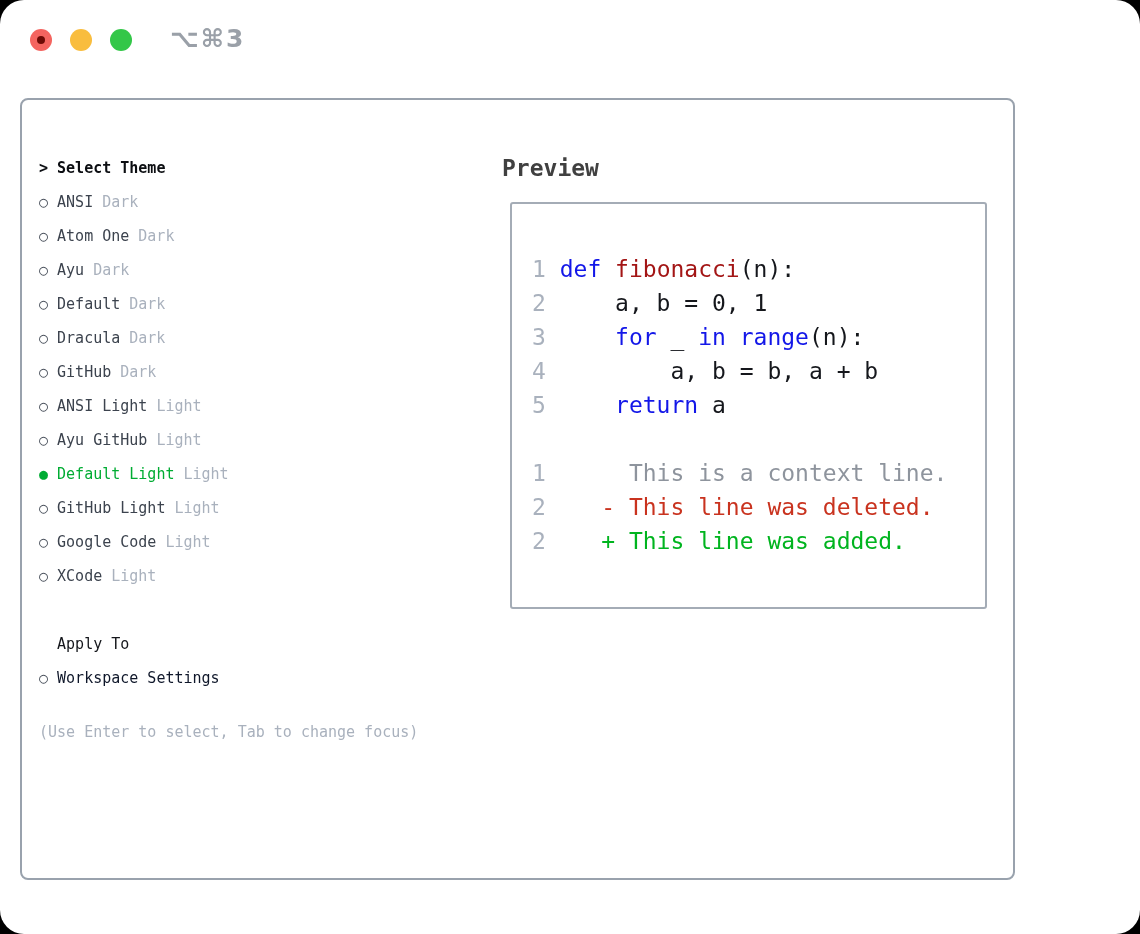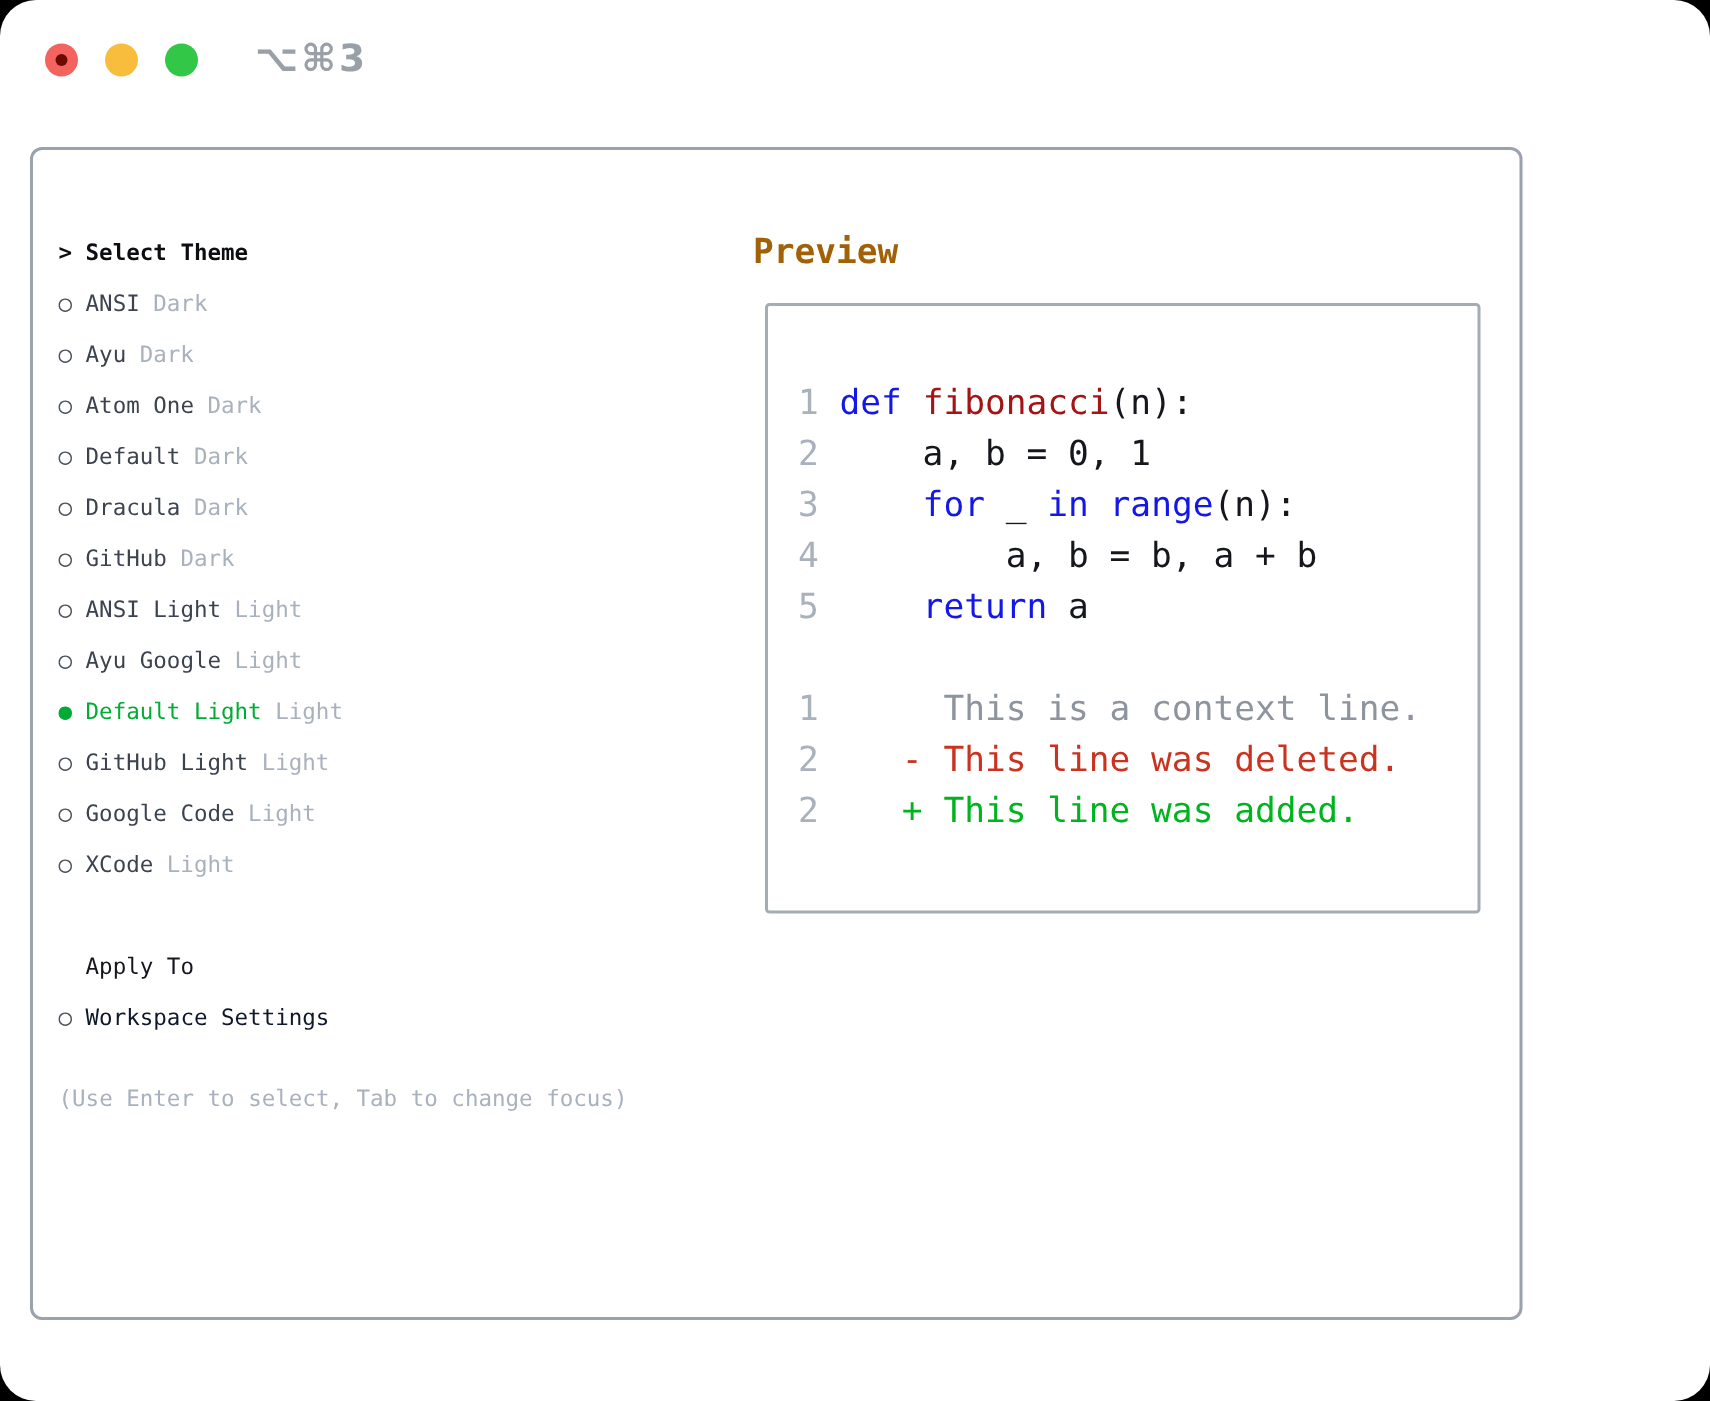--- a/index.html
+++ b/index.html
@@ -29,21 +29,21 @@
   .name{color:var(--text-dark);}
   .name.sel{color:var(--accent-green);}
   .variant{color:var(--dim-gray);margin-left:1ch;}
   .spacer{height:34px;}
   .apply-title{color:#14161b;}
   .apply-label{color:#0f172a;}
   .apply-label.sel{color:var(--accent-green);}
   .hint{margin-top:20px;color:var(--dim-gray);white-space:normal;width:440px;}
 
   
-  .preview-title{position:absolute;left:480px;top:51px;font-size:23px;line-height:34px;font-weight:bold;color:#a16207;}
+  .preview-title{position:absolute;left:480px;top:51px;font-size:23px;line-height:34px;font-weight:bold;color:#404040;}
   .preview-box{position:absolute;left:488px;top:102px;width:477px;height:407px;border:2px solid var(--box-border);border-radius:3px;box-sizing:border-box;background:#fff;padding:48px 0 0 20px;overflow:hidden;}
   .cline{white-space:pre;font-size:23px;line-height:34px;height:34px;color:#15171c;}
   .lnum{display:inline-block;width:1ch;margin-right:1ch;text-align:right;color:var(--dim-gray);}
   .k{color:var(--keyword-blue);}
   .f{color:var(--function-red);}
   .p{color:#15171c;}
   .ctx{color:var(--context-gray);}
   .del{color:var(--deleted-red);}
   .add{color:var(--added-green);}
 </style>
@@ -61,27 +61,27 @@
     <span class="shortcut">⌥⌘3</span>
   </div>
 
   <div class="panel">
 
     <div class="left-col">
       <div class="row"><span class="marker cursor">&gt;</span><span class="row-title">Select Theme</span></div>
 
       <div id="theme-list">
           <div class="row"><span class="marker">○</span><span class="name">ANSI</span><span class="variant">Dark</span></div>
+          <div class="row"><span class="marker">○</span><span class="name">Atom One</span><span class="variant">Dark</span></div>
           <div class="row"><span class="marker">○</span><span class="name">Ayu</span><span class="variant">Dark</span></div>
-          <div class="row"><span class="marker">○</span><span class="name">Atom One</span><span class="variant">Dark</span></div>
           <div class="row"><span class="marker">○</span><span class="name">Default</span><span class="variant">Dark</span></div>
           <div class="row"><span class="marker">○</span><span class="name">Dracula</span><span class="variant">Dark</span></div>
           <div class="row"><span class="marker">○</span><span class="name">GitHub</span><span class="variant">Dark</span></div>
           <div class="row"><span class="marker">○</span><span class="name">ANSI Light</span><span class="variant">Light</span></div>
-          <div class="row"><span class="marker">○</span><span class="name">Ayu Google</span><span class="variant">Light</span></div>
+          <div class="row"><span class="marker">○</span><span class="name">Ayu GitHub</span><span class="variant">Light</span></div>
           <div class="row"><span class="marker sel">●</span><span class="name sel">Default Light</span><span class="variant">Light</span></div>
           <div class="row"><span class="marker">○</span><span class="name">GitHub Light</span><span class="variant">Light</span></div>
           <div class="row"><span class="marker">○</span><span class="name">Google Code</span><span class="variant">Light</span></div>
           <div class="row"><span class="marker">○</span><span class="name">XCode</span><span class="variant">Light</span></div>
         </div>
 
       <div class="spacer"></div>
 
       <div class="row"><span class="marker"> </span><span class="apply-title">Apply To</span></div>
 

